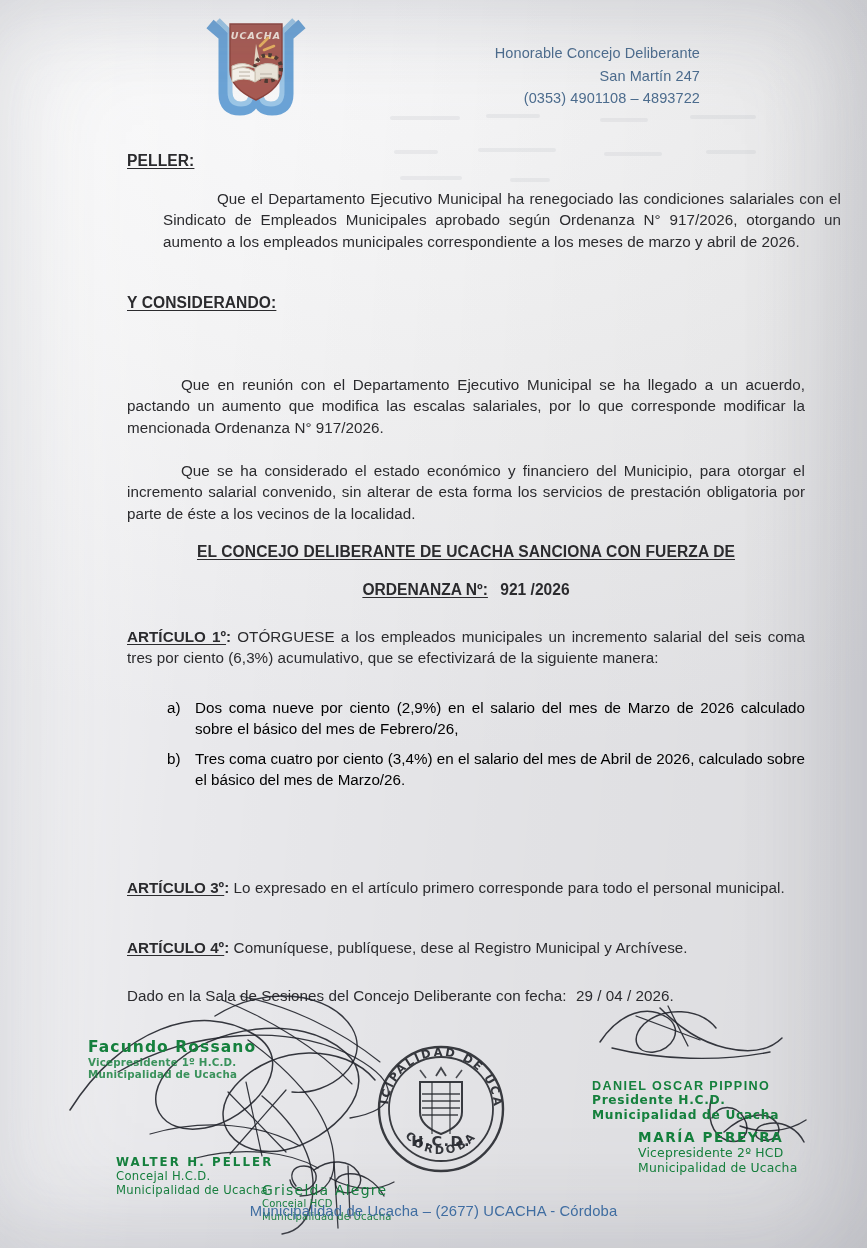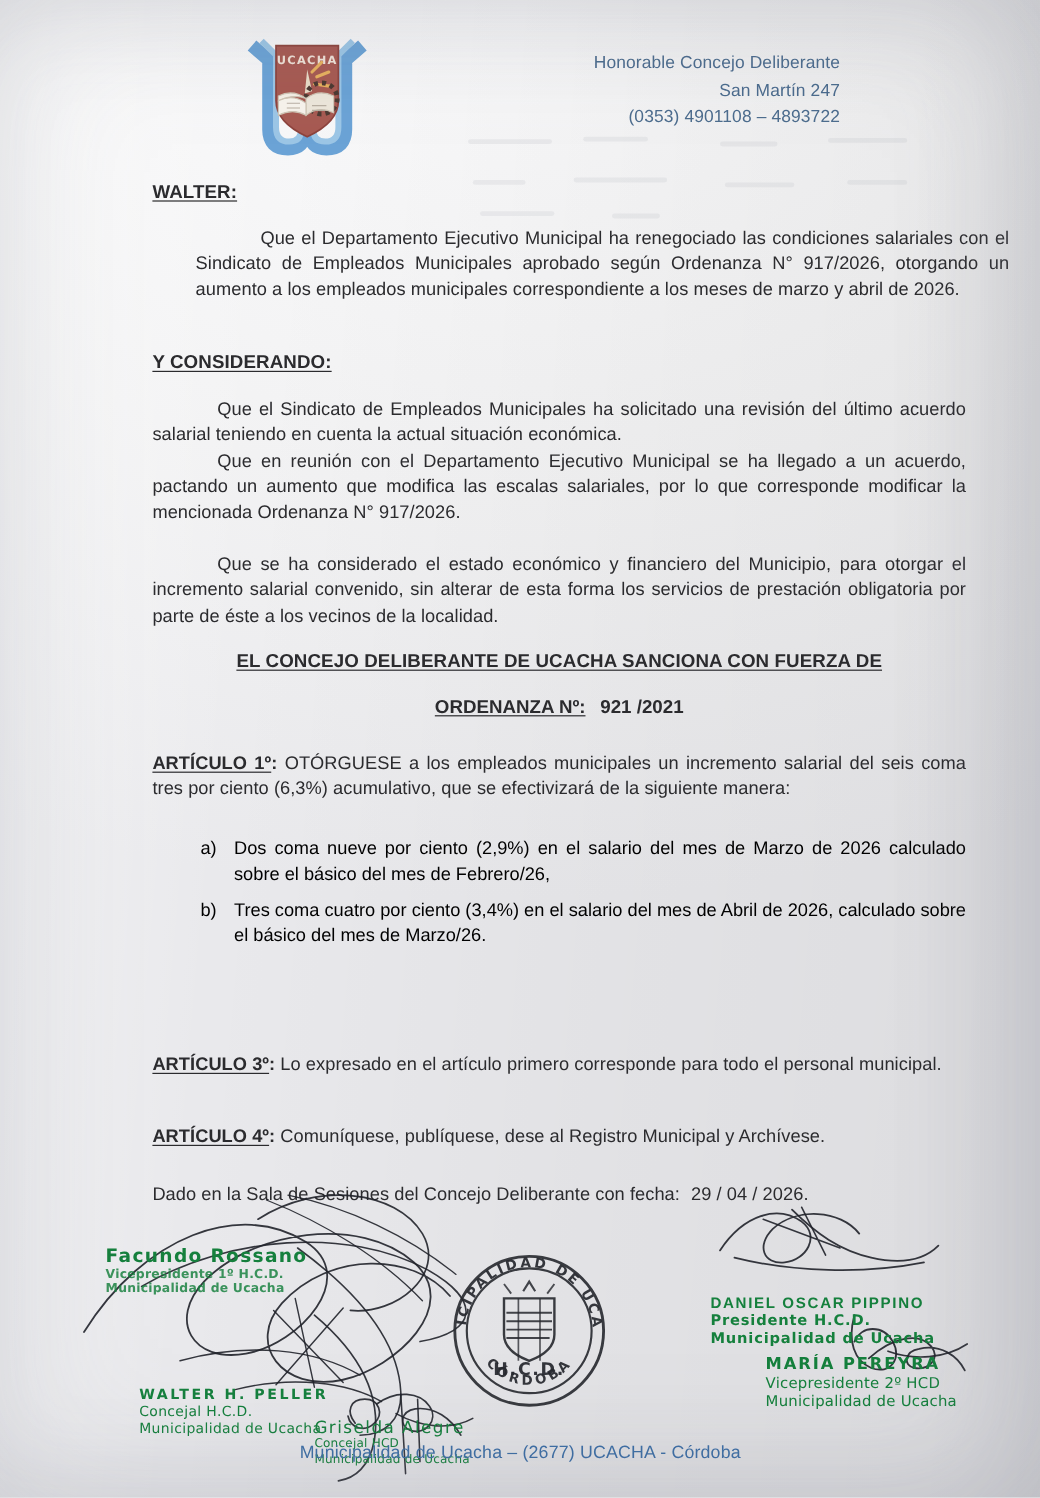--- a/index.html
+++ b/index.html
@@ -31,21 +31,21 @@
   .showthrough{
     position:absolute;left:390px;top:110px;width:420px;height:90px;
     opacity:.20;pointer-events:none;filter:blur(.6px);
   }
   .showthrough div{
     position:absolute;background:#b9bcc3;height:4px;border-radius:2px;
   }
 
   
   .header{position:absolute;left:0;top:0;width:867px;height:140px;}
-  .crest{position:absolute;left:198px;top:20px;width:116px;height:116px;}
+  .crest{position:absolute;left:198px;top:6px;width:116px;height:116px;font-style:italic;}
   .hdr-text{
     position:absolute;left:360px;top:42px;width:340px;
     text-align:right;color:#4c6c8e;
     font-size:14.5px;line-height:22.5px;letter-spacing:.1px;
   }
 
   
   .body{position:absolute;left:0;top:0;width:867px;height:1248px;}
   .blk{position:absolute;color:#2b2b2e;}
   .just{text-align:justify;text-justify:inter-word;}
@@ -146,37 +146,36 @@
 
   <div class="hdr-text">
     <div>Honorable Concejo Deliberante</div>
     <div>San Martín 247</div>
     <div>(0353) 4901108 – 4893722</div>
   </div>
 </div>
 
 <div class="body">
 
-  <div class="blk heading ul" style="left:127px;top:152px;">WALTER:</div>
+  <div class="blk heading ul" style="left:127px;top:152px;">PELLER:</div>
 
   <div class="blk body-txt just ind" style="left:127px;top:188px;width:678px;margin-left:36px;">Que el Departamento Ejecutivo Municipal ha renegociado las condiciones salariales con el Sindicato de Empleados Municipales aprobado según Ordenanza N° 917/2026, otorgando un aumento a los empleados municipales correspondiente a los meses de marzo y abril de 2026.</div>
 
   <div class="blk heading ul" style="left:127px;top:294px;">Y CONSIDERANDO:</div>
 
-  <div class="blk body-txt just ind" style="left:127px;top:331px;width:678px;">Que el Sindicato de Empleados Municipales ha solicitado una revisión del último acuerdo salarial teniendo en cuenta la actual situación económica.</div>
 
   <div class="blk body-txt just ind" style="left:127px;top:374px;width:678px;">Que en reunión con el Departamento Ejecutivo Municipal se ha llegado a un acuerdo, pactando un aumento que modifica las escalas salariales, por lo que corresponde modificar la mencionada Ordenanza N° 917/2026.</div>
 
   <div class="blk heading ul ctr" style="left:127px;top:543px;width:678px;">EL CONCEJO DELIBERANTE DE UCACHA SANCIONA CON FUERZA DE</div>
 
   <div class="blk body-txt just ind" style="left:127px;top:460px;width:678px;">Que se ha considerado el estado económico y financiero del Municipio, para otorgar el incremento salarial convenido, sin alterar de esta forma los servicios de prestación obligatoria por parte de éste a los vecinos de la localidad.</div>
 
   <div class="blk ctr" style="left:127px;top:581px;width:678px;font-size:15.6px;">
     <span class="b ul">ORDENANZA Nº:</span>
-    <span class="b" style="margin-left:8px">921 /2021</span>
+    <span class="b" style="margin-left:8px">921 /2026</span>
   </div>
 
   <div class="blk body-txt just" style="left:127px;top:626px;width:678px;">
     <span class="b ul">ARTÍCULO 1º</span><span class="b">:</span><span> OTÓRGUESE a los empleados municipales un incremento salarial del seis coma tres por ciento (6,3%) acumulativo, que se efectivizará de la siguiente manera:</span>
   </div>
 
   <div class="list" style="left:167px;top:697px;width:638px;">
     <div class="li">
       <span class="mk">a)</span>
       <span class="tx">Dos coma nueve por ciento (2,9%) en el salario del mes de Marzo de 2026 calculado sobre el básico del mes de Febrero/26,</span>

